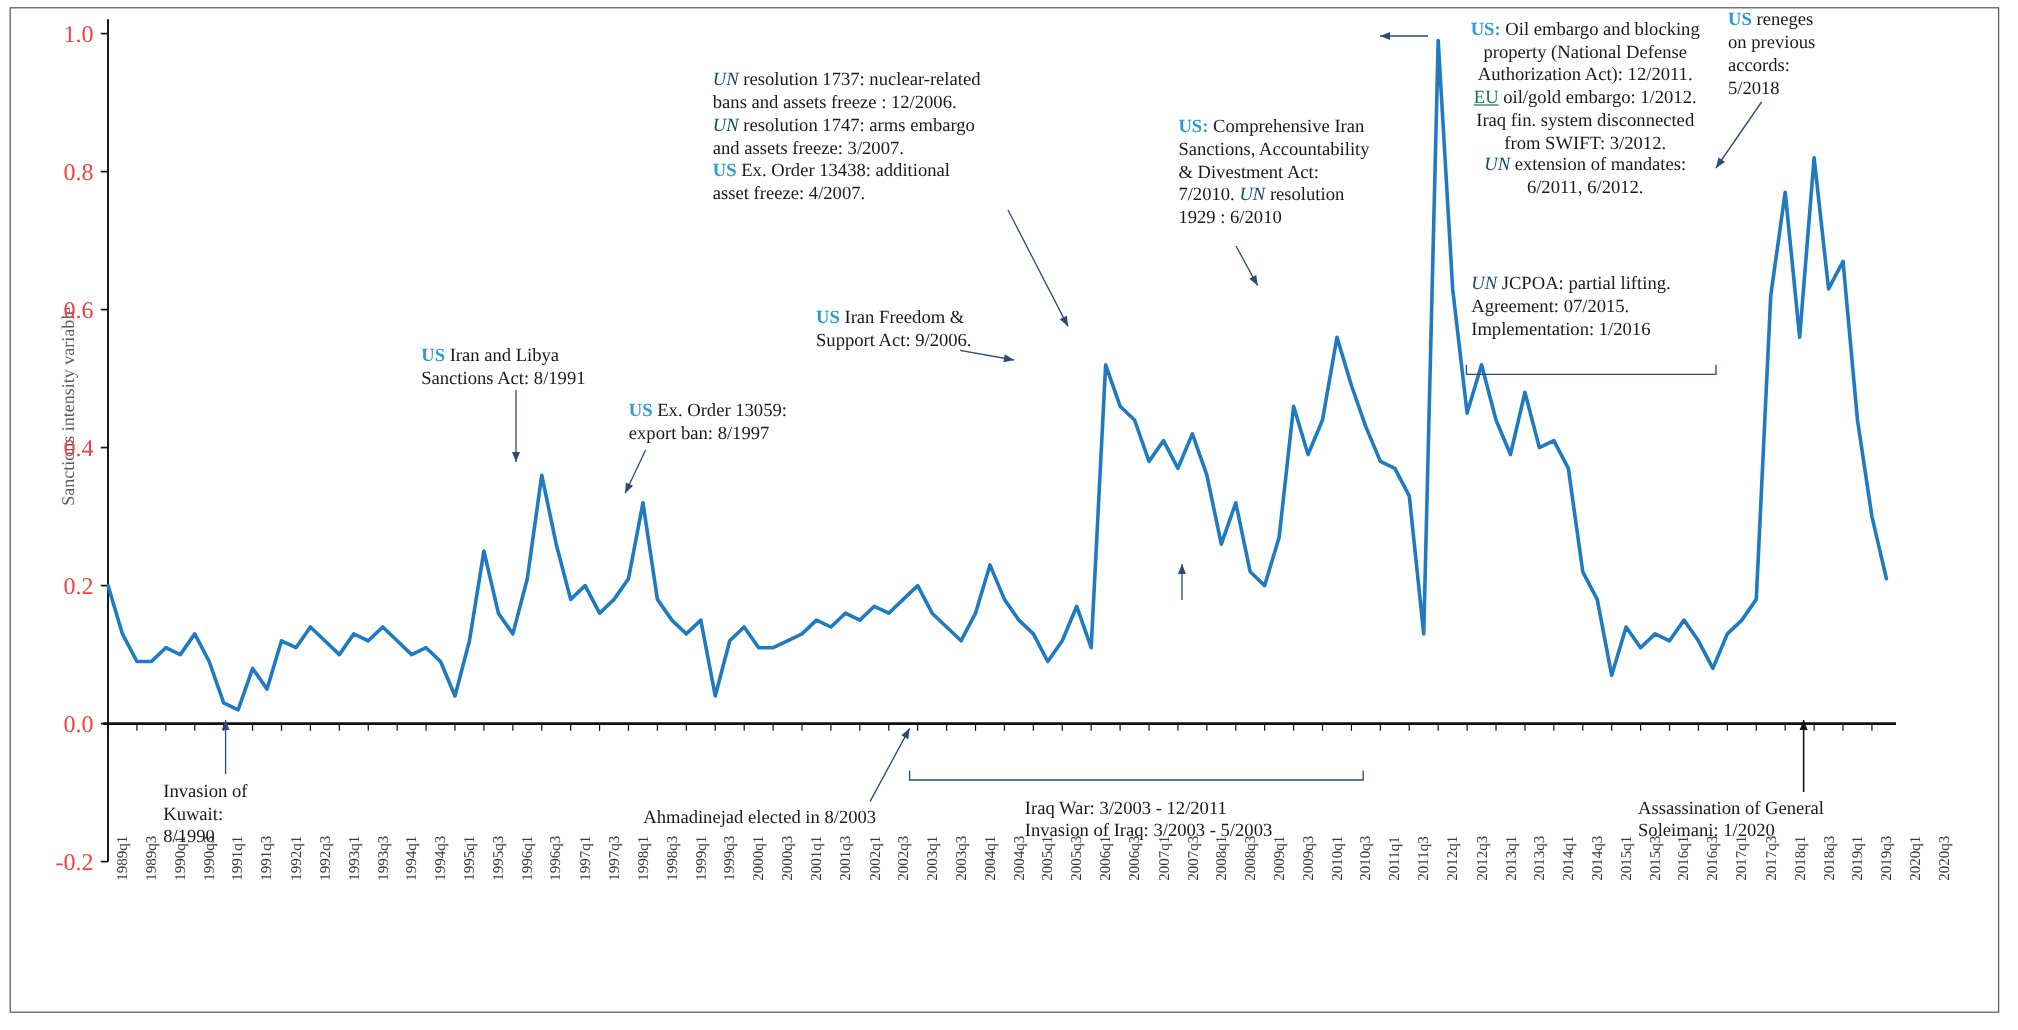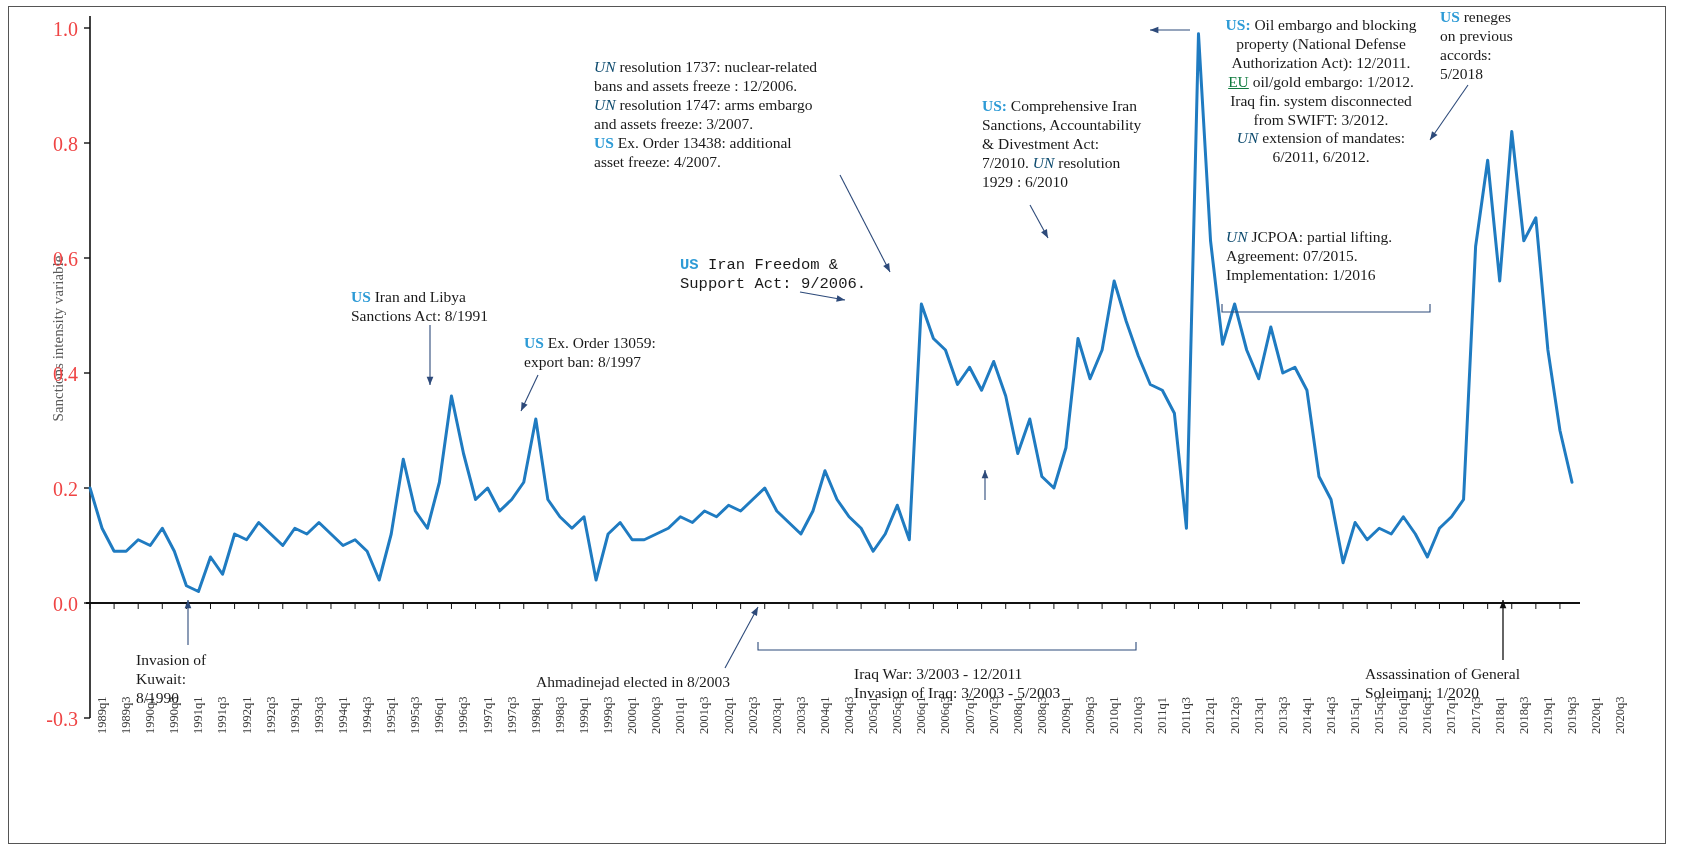--- a/index.html
+++ b/index.html
@@ -64,21 +64,21 @@
 </head>
 <body>
 
 <div id="frame"></div>
 
 <div id="plotwrap">
 
   <div id="ylabel">Sanctions intensity variable</div>
 
   <div id="yticks">
-      <div class="ytick" style="left: 16px; top: 708px; width: 62px;">-0.3</div>
+      <div class="ytick" style="left: 16px; top: 708px; width: 62px;">-0.2</div>
       <div class="ytick" style="left: 16px; top: 593px; width: 62px;">0.0</div>
       <div class="ytick" style="left: 16px; top: 478px; width: 62px;">0.2</div>
       <div class="ytick" style="left: 16px; top: 363px; width: 62px;">0.4</div>
       <div class="ytick" style="left: 16px; top: 248px; width: 62px;">0.6</div>
       <div class="ytick" style="left: 16px; top: 133px; width: 62px;">0.8</div>
       <div class="ytick" style="left: 16px; top: 18px; width: 62px;">1.0</div>
     </div>
 
   <div id="xticks">
       <div class="xtick" style="left: 95px; top: 734px;">1989q1</div>
@@ -300,21 +300,21 @@
       <div>5/2018</div>
     </div>
   <div class="annot" id="a5" style="left:351px;top:288px;width:210px;">
       <div><span class="us">US</span> Iran and Libya</div>
       <div>Sanctions Act: 8/1991</div>
     </div>
   <div class="annot" id="a6" style="left:524px;top:334px;width:200px;">
       <div><span class="us">US</span> Ex. Order 13059:</div>
       <div>export ban: 8/1997</div>
     </div>
-  <div class="annot" id="a7" style="left:680px;top:256px;width:200px;font-family:Liberation Mono, monospace;">
+  <div class="annot" id="a7" style="left:680px;top:256px;width:200px;">
       <div><span class="us">US</span> Iran Freedom &amp;</div>
       <div>Support Act: 9/2006.</div>
     </div>
   <div class="annot" id="a9" style="left:1226px;top:228px;width:230px;">
       <div><span class="un">UN</span> JCPOA: partial lifting.</div>
       <div>Agreement: 07/2015.</div>
       <div>Implementation: 1/2016</div>
     </div>
   <div class="annot" id="a10" style="left:136px;top:651px;width:120px;">
       <div>Invasion of</div>

